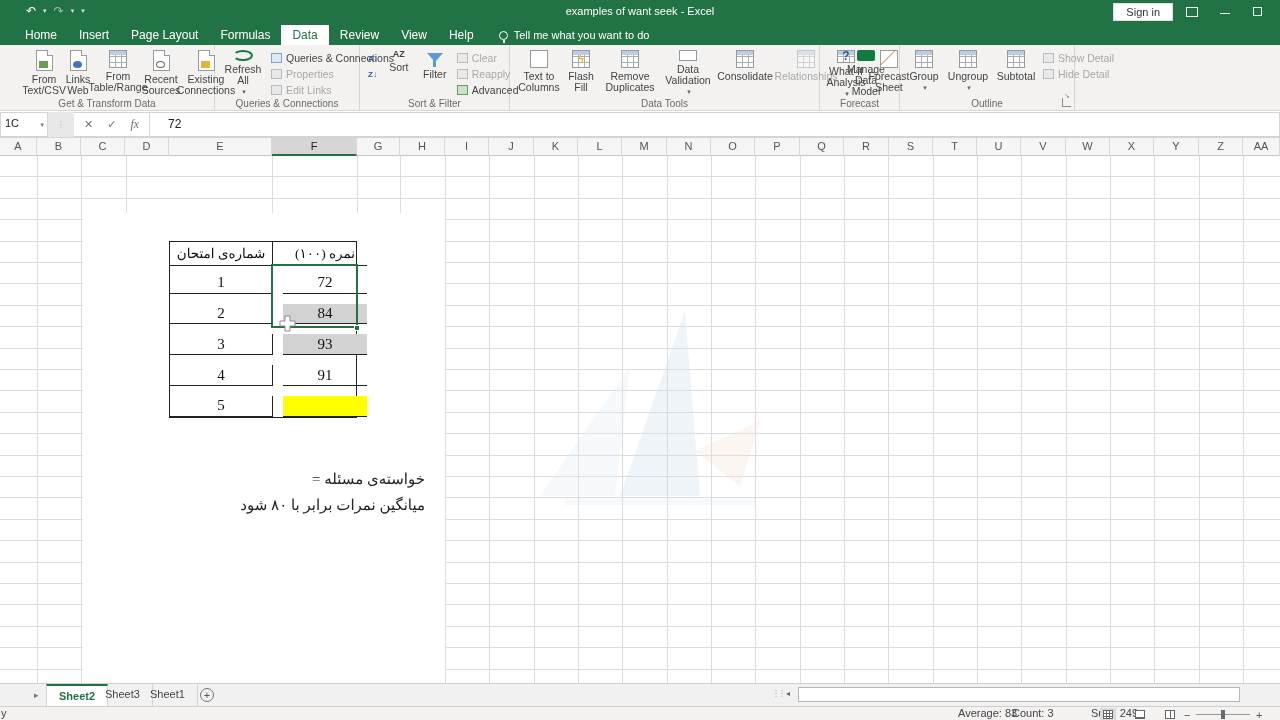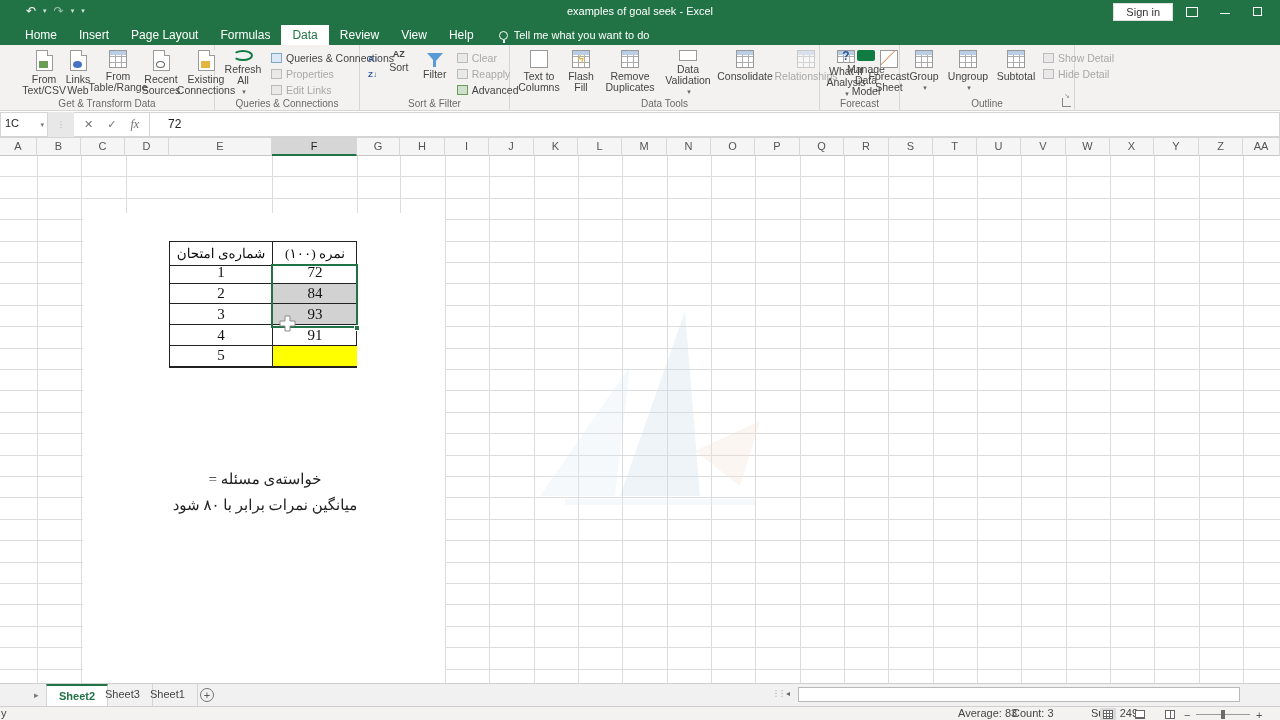--- a/index.html
+++ b/index.html
@@ -84,35 +84,35 @@
       repeating-linear-gradient(to right, #dcdcdc 0 1px, transparent 1px 44.33px);
     background-repeat: repeat, no-repeat, no-repeat, no-repeat, no-repeat, no-repeat;
     background-position: 0 0, 37px 0, 272px 0, 357px 0, 400px 0, 445px 0;
     background-size: 100% 100%, 133px 100%, 1px 100%, 1px 100%, 1px 100%, 835px 100%;
   }
   .contentbg { position:absolute; left:83px; top:57px; width:362px; height:470px; background:#fff; }
   .watermark { position:absolute; left:535px; top:95px; opacity:.55; }
 
   
   .dtable { position:absolute; left:169px; top:85px; width:188px; border:1px solid #222; background:#fff;
-            display:grid; grid-template-columns:103px 84px; grid-auto-rows:20.8px; }
+            display:grid; grid-template-columns:103px 84px; grid-auto-rows:20.8px;gap:10px; }
   .tc { border-right:1px solid #222; border-bottom:1px solid #222; text-align:center; font-family:"Liberation Serif", serif; font-size:15px; color:#111; display:flex; align-items:center; justify-content:center; }
   .tc:nth-child(2n) { border-right:none; }
   .tc.fa { font-size:13.5px; }
   .tc.hdr { height:24px; }
   .selfill { background:#d2d2d2; }
   .yellow { background:#ffff00; }
 
   .selbox { position:absolute; left:271px; top:108px; width:87px; height:64px; border:2px solid #217346; pointer-events:none; }
   .fillhandle { position:absolute; left:354px; top:169px; width:6px; height:6px; background:#217346; border:1px solid #fff; }
 
   .meanbox { position:absolute; left:169px; top:236px; width:188px; height:28px; border:1px solid #222; display:grid; grid-template-columns:103px 85px; }
   .meanbox .mlabel { border-right:1px solid #222; display:flex; align-items:center; justify-content:center; font-family:"Liberation Serif", serif; font-size:13.5px; color:#111; }
 
-  .noteline { position:absolute; left:105px; width:320px; text-align:center; direction:rtl; font-family:"Liberation Serif", serif; font-size:15px; color:#222; }
+  .noteline { position:absolute; left:105px; width:320px; text-align:right; direction:rtl; font-family:"Liberation Serif", serif; font-size:15px; color:#222; }
 
   .cellcursor { position:absolute; left:279px; top:159px; }
 
   
   .tabstrip { position:absolute; left:0; top:683px; width:1280px; height:23px; background:#f1f1f1; border-top:1px solid #cfcfcf; font-size:11px; }
   .navarrow { position:absolute; left:34px; top:6px; color:#777; font-size:9px; }
   .stab { position:absolute; top:0; height:22px; line-height:21px; padding:0 12px; color:#444; border-right:1px solid #d4d4d4; }
   .stab.active { background:#fff; color:#217346; font-weight:bold; border-top:2px solid #217346; border-left:1px solid #d4d4d4; }
   .addsheet { position:absolute; left:200px; top:4px; width:14px; height:14px; border:1px solid #757575; border-radius:50%; color:#555; text-align:center; line-height:12px; font-size:11px; }
   .hsplit { position:absolute; left:772px; top:5px; color:#999; font-size:8px; letter-spacing:-2px; }
@@ -141,21 +141,21 @@
 <div class="app">
 
   <div class="titlebar">
     <div class="qat">
       <span>↶</span>
         <span class="caret">▾</span>
       <span class="dim">↷</span>
         <span class="caret dim">▾</span>
       <span class="caret">▾</span>
     </div>
-    <div class="win-title">examples of goal seek - Excel</div>
+    <div class="win-title">examples of want seek - Excel</div>
     <div class="signin-btn">Sign in</div>
     <div class="tb-ico ico-ribbonopts"></div>
     <div class="tb-ico ico-min"></div>
     <div class="tb-ico ico-restore"></div>
   </div>
 
   <div class="tabrow">
     <div class="rtab">Home</div>
     <div class="rtab">Insert</div>
     <div class="rtab">Page Layout</div>

